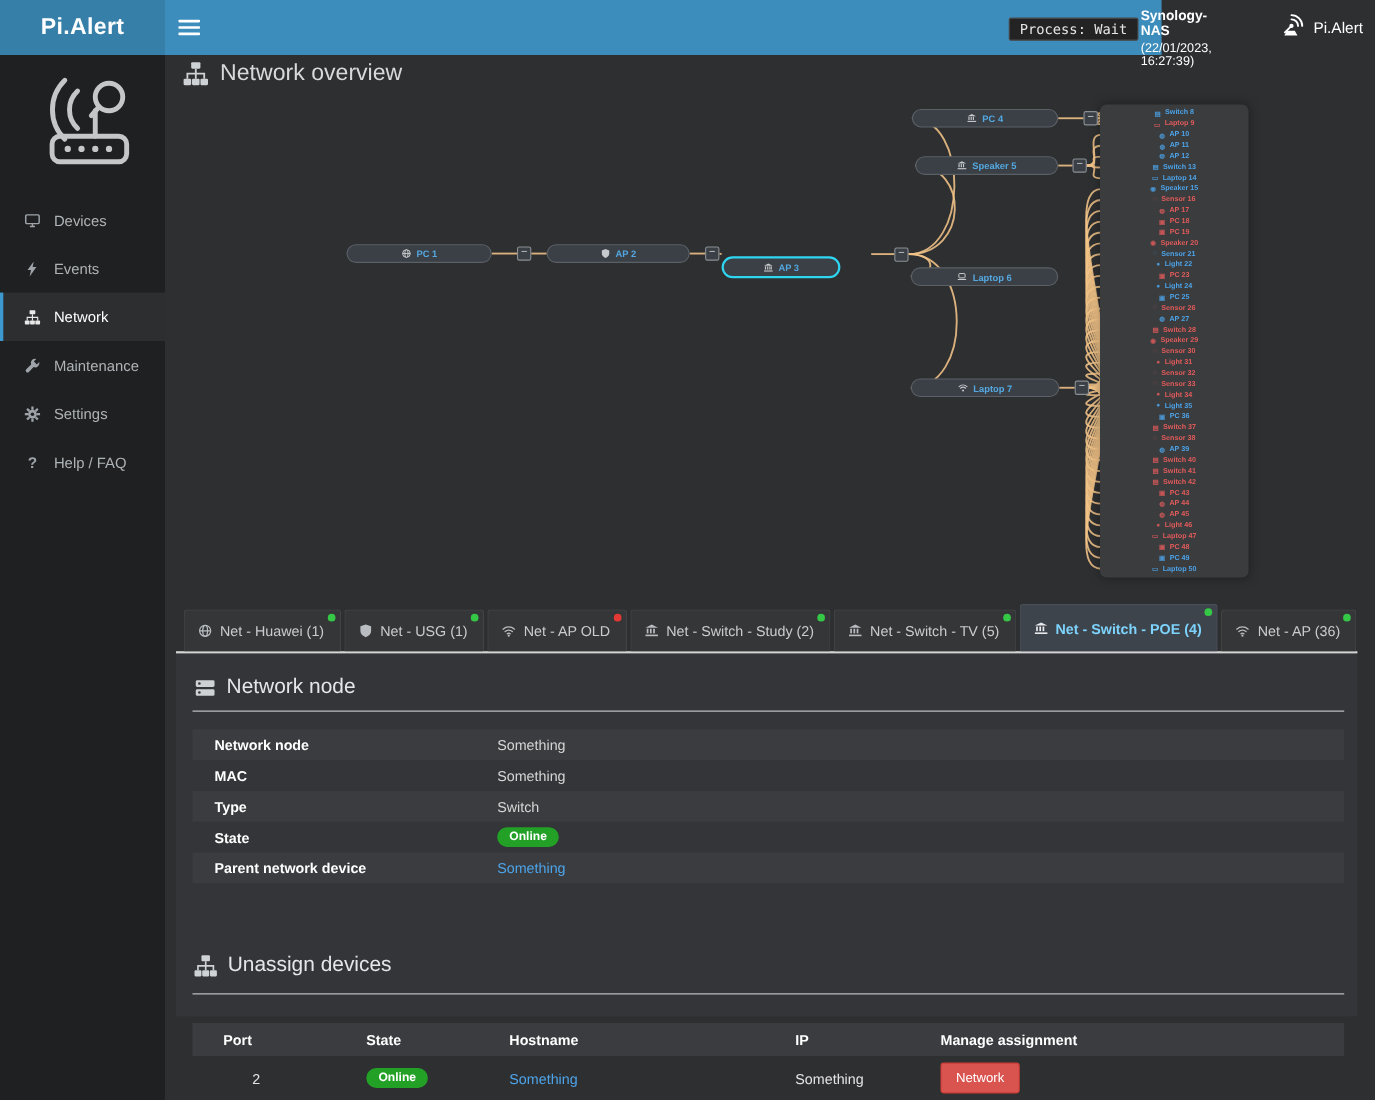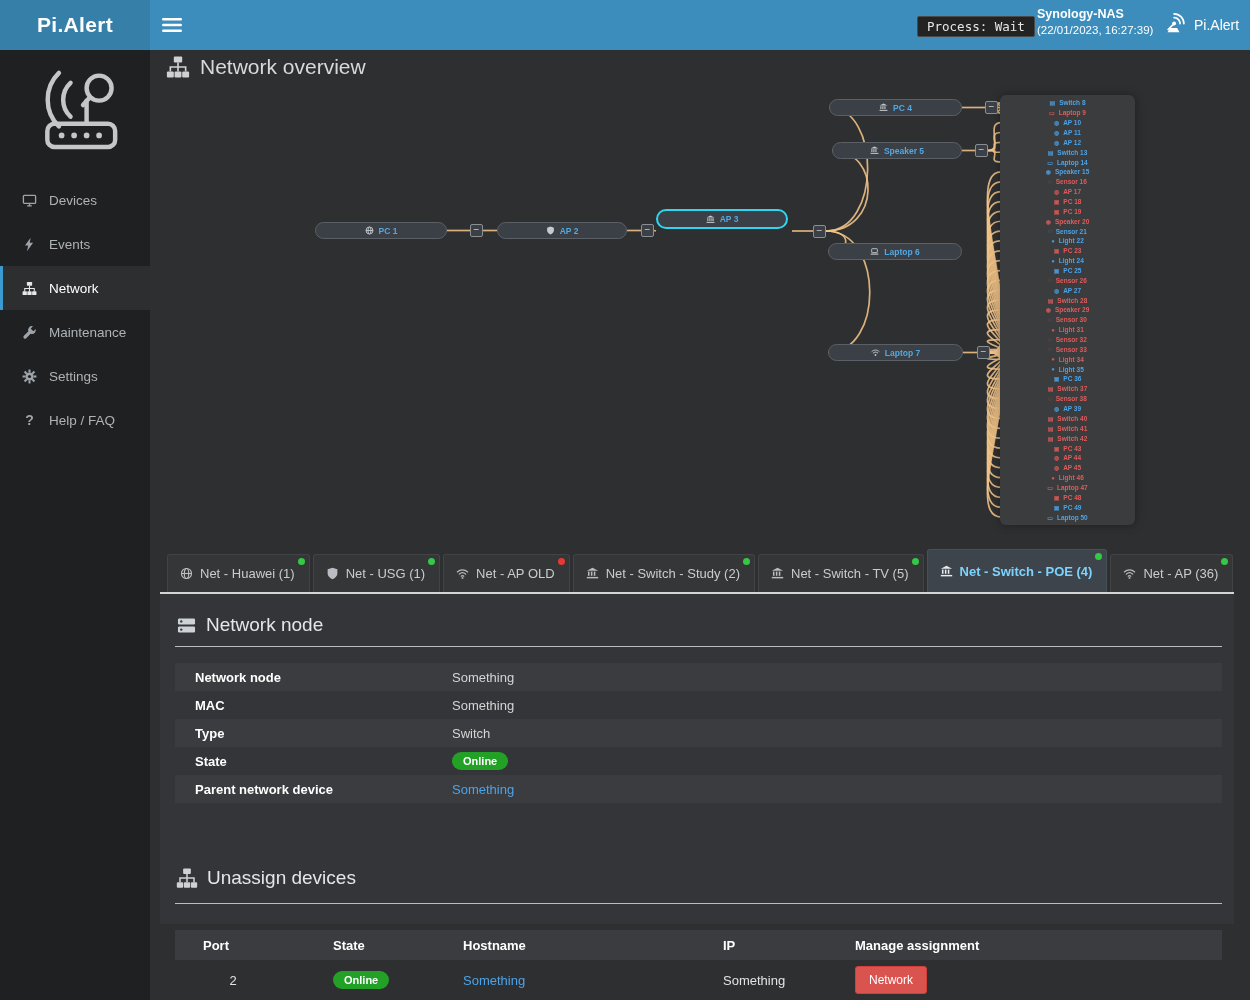--- a/index.html
+++ b/index.html
@@ -1,20 +1,20 @@
 <!DOCTYPE html>
 <html style="--curve: #f3c488;"><head>
 <meta charset="utf-8">
 <style>
   *{margin:0;padding:0;box-sizing:border-box}
   html,body{width:1250px;height:1000px;}
   body{position:relative;background:#2e2f31;font-family:"Liberation Sans",sans-serif;overflow:hidden;color:#ddd}
 
   
-  .header{position:absolute;left:0;top:0;width:1250px;height:50px;background:#3c8dbc;z-index:20}
+  .header{position:absolute;left:0;top:0;width:1056px;height:50px;background:#3c8dbc;z-index:20}
   .brand{position:absolute;left:0;top:0;width:150px;height:50px;background:#367fa9;color:#fff;
          display:flex;align-items:center;justify-content:center;font-size:21px;font-weight:600;letter-spacing:.3px}
   .hamburger{position:absolute;left:162px;top:17px;cursor:pointer}
   .proc-badge{position:absolute;left:917px;top:16px;background:#232323;color:#e6e6e6;
               font-family:"DejaVu Sans Mono",monospace;font-size:12.5px;padding:2px 9px;border-radius:2px;border:1px solid #4a4a4a}
   .hostinfo{position:absolute;left:1037px;top:7px;color:#fff}
   .hostinfo .h1{font-size:12.5px;font-weight:bold}
   .hostinfo .h2{font-size:11.5px;margin-top:3px}
   .topright{position:absolute;left:1160px;top:0;height:50px;display:flex;align-items:center;gap:8px}
   .topright .app{color:#fff;font-size:14px}
@@ -39,21 +39,21 @@
   #links path{stroke:var(--curve,#f3c488);stroke-width:1.7;fill:none;opacity:.88}
   .dnode{position:absolute;height:17px;background:#3a4046;border:1px solid #5a6066;border-radius:9px;
          display:flex;align-items:center;justify-content:center;gap:5px;color:#54a7e0;
          font-size:8.5px;font-weight:bold;z-index:4;cursor:pointer}
   .dnode .nic{color:#c7cacd;display:flex}
   .dnode.selected{border:2px solid #2fd6f2;height:20px;border-radius:11px}
   .toggle{position:absolute;width:13px;height:13px;background:#3a4046;border:1px solid #8a8f94;border-radius:2px;
           color:#d0d4d8;font-size:10px;line-height:10px;text-align:center;z-index:5;cursor:pointer}
   #n-pc1{left:315px;top:222px;width:132px}
   #n-ap2{left:497px;top:222px;width:130px}
-  #n-ap3{left:656px;top:209px;width:132px}
+  #n-ap3{left:656px;top:233px;width:108px}
   #n-pc4{left:829px;top:99px;width:133px}
   #n-sp5{left:832px;top:142px;width:130px}
   #n-lp6{left:828px;top:243px;width:134px}
   #n-lp7{left:828px;top:344px;width:135px}
   #t1{left:470px;top:224px}#t2{left:641px;top:224px}#t3{left:813px;top:225px}
   #t4{left:985px;top:101px}#t5{left:975px;top:144px}#t7{left:977px;top:346px}
   .leafpanel{position:absolute;left:1000px;top:95px;width:135px;height:430px;background:#3a3c3e;border-radius:6px;
              box-shadow:0 0 10px rgba(0,0,0,.35);z-index:4;padding-top:3px}
   .leaf{height:9.86px;display:flex;align-items:center;justify-content:center;gap:4px;
         font-size:6.5px;font-weight:bold;cursor:pointer}

